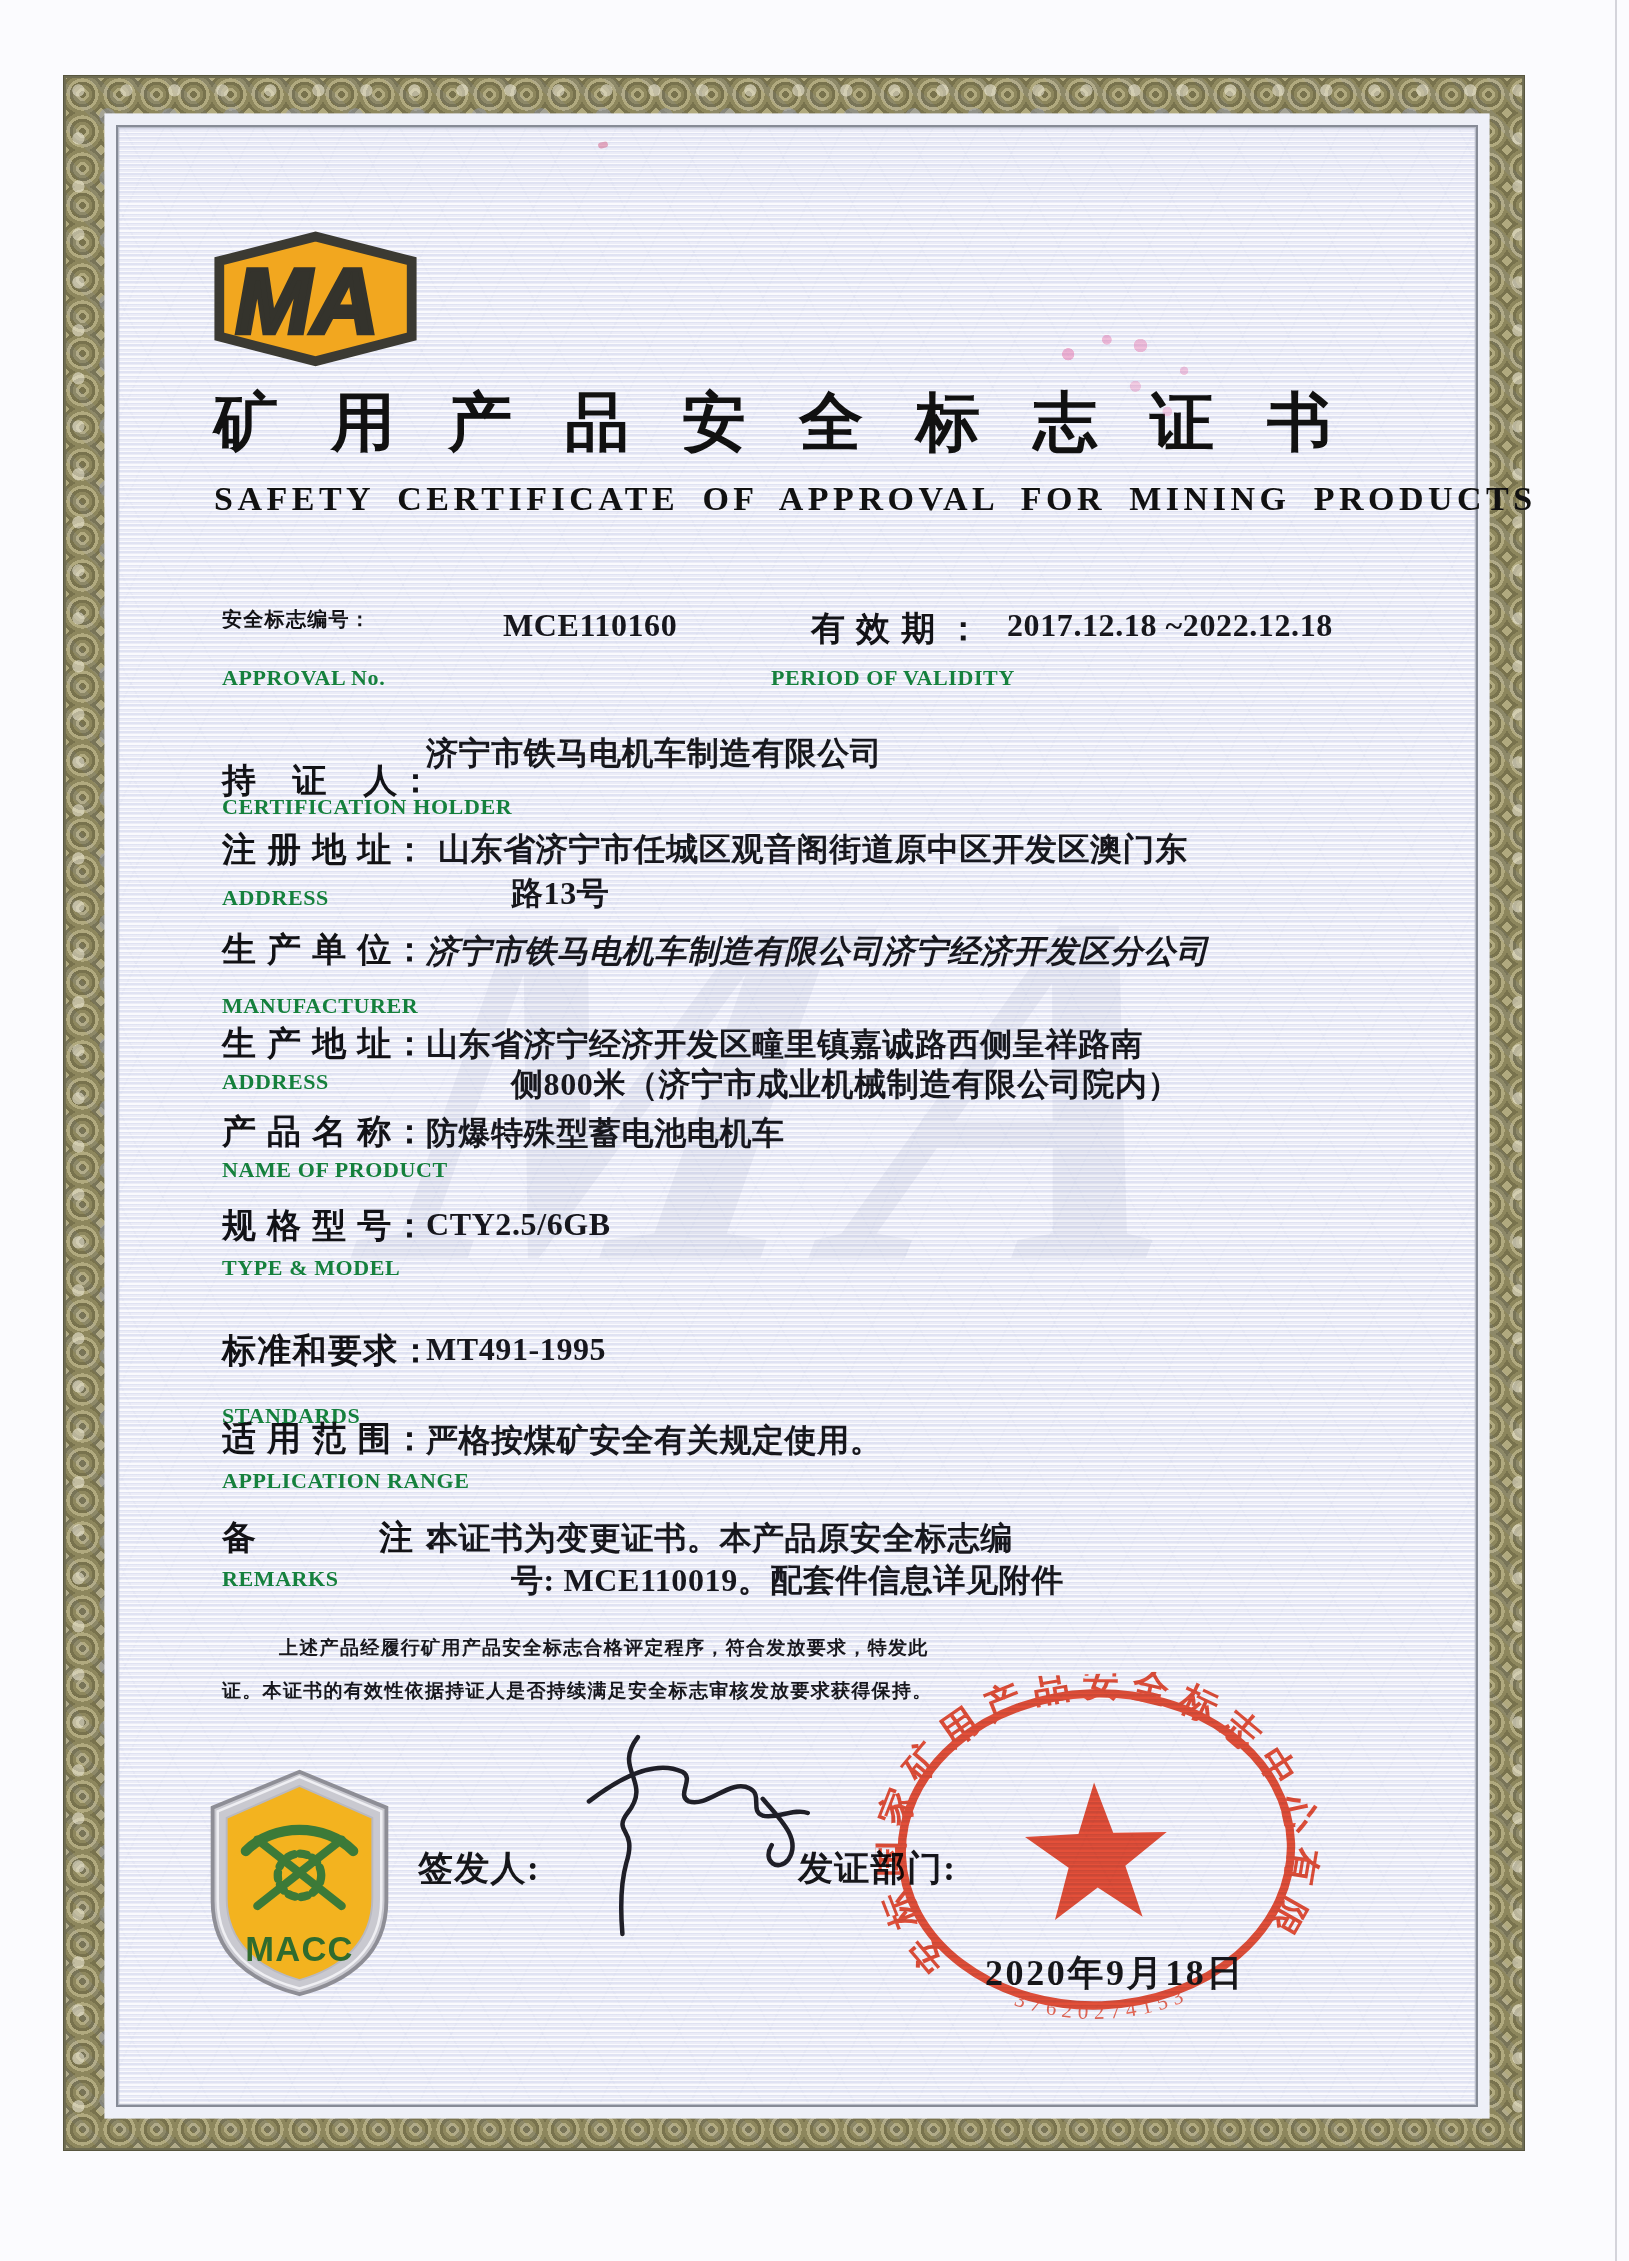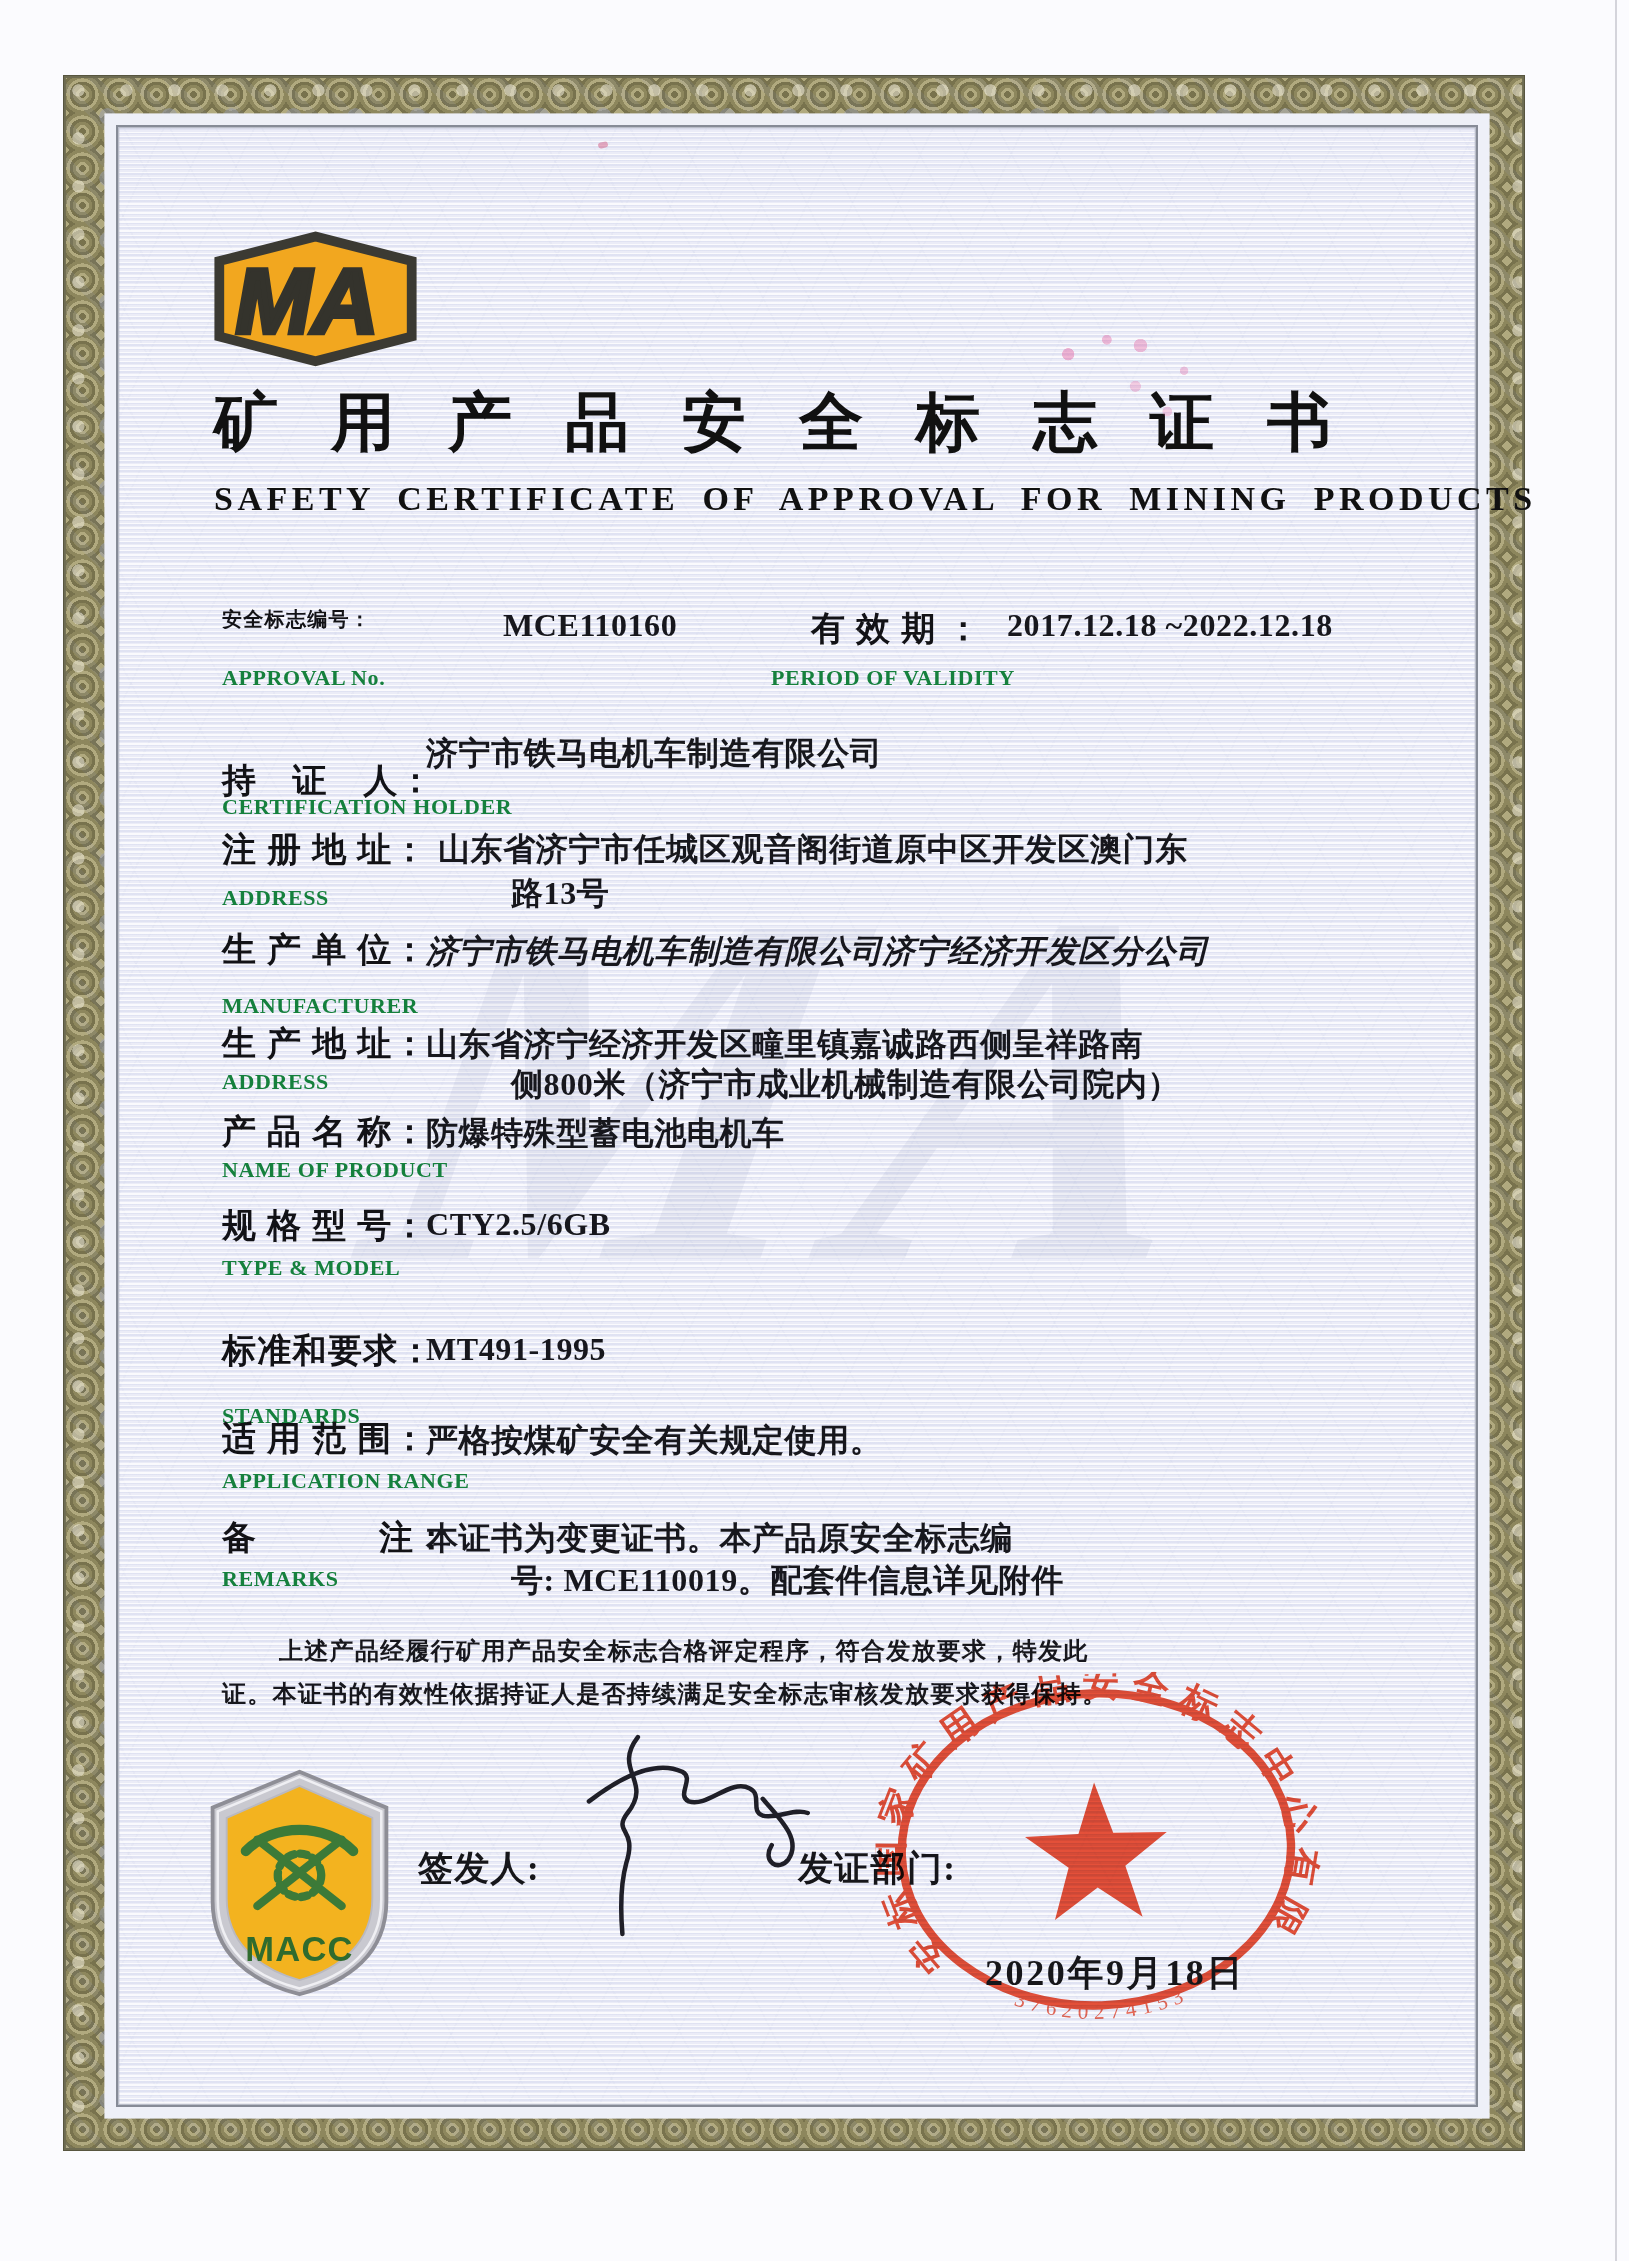--- a/index.html
+++ b/index.html
@@ -30,21 +30,21 @@
   .malogo{position:absolute;left:205px;top:231px;width:221px;height:137px;}
   
   .title{position:absolute;left:214px;top:379px;font-size:64px;font-weight:bold;letter-spacing:53px;
          white-space:nowrap;color:#111;}
   .subtitle{position:absolute;left:214px;top:480px;font-size:34px;font-weight:bold;letter-spacing:4.5px;
             word-spacing:10.3px;white-space:nowrap;color:#111;}
   
   .lab{position:absolute;font-size:34px;font-weight:bold;letter-spacing:1.3px;white-space:nowrap;color:#121216;}
   .val{position:absolute;font-size:32px;font-weight:bold;letter-spacing:0.6px;white-space:nowrap;color:#17171d;}
   .eng{position:absolute;font-size:22px;letter-spacing:0.6px;white-space:nowrap;color:#15803d;font-weight:bold;}
-  .para{position:absolute;font-size:24px;font-weight:bold;letter-spacing:1.3px;white-space:nowrap;color:#17171d;}
+  .para{position:absolute;font-size:19px;font-weight:bold;letter-spacing:1.3px;white-space:nowrap;color:#17171d;}
   
   .shield{position:absolute;left:203px;top:1768px;width:193px;height:230px;}
   .signer{position:absolute;left:418px;top:1845px;font-size:35px;font-weight:bold;letter-spacing:1.3px;}
   .issuer{position:absolute;left:798px;top:1845px;font-size:35px;font-weight:bold;letter-spacing:1.3px;}
   .sig{position:absolute;left:549px;top:1710px;width:309px;height:251px;}
   .stamp{position:absolute;left:876px;top:1674px;width:445px;height:361px;opacity:.93;
          mix-blend-mode:multiply;transform:rotate(-2deg);}
   .date{position:absolute;left:985px;top:1949px;font-size:36px;font-weight:bold;letter-spacing:2.6px;}
   .smudge{position:absolute;left:1043px;top:330px;width:168px;height:97px;
       background:

